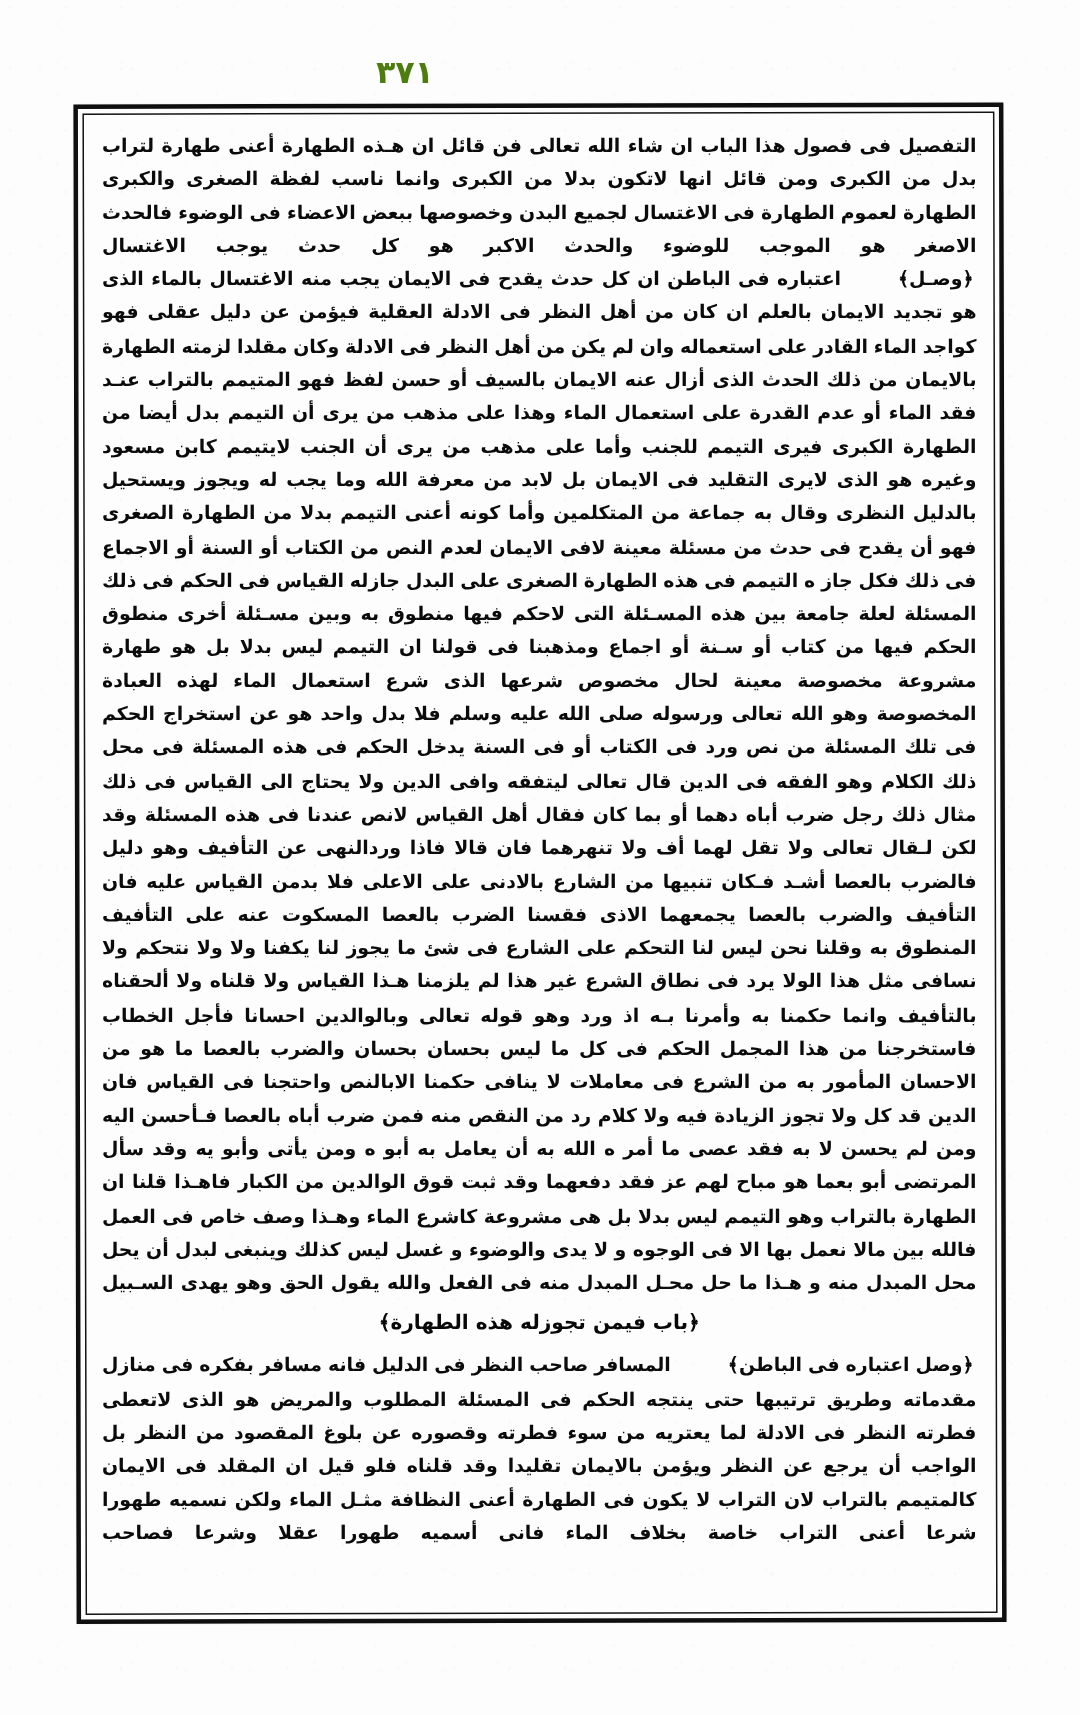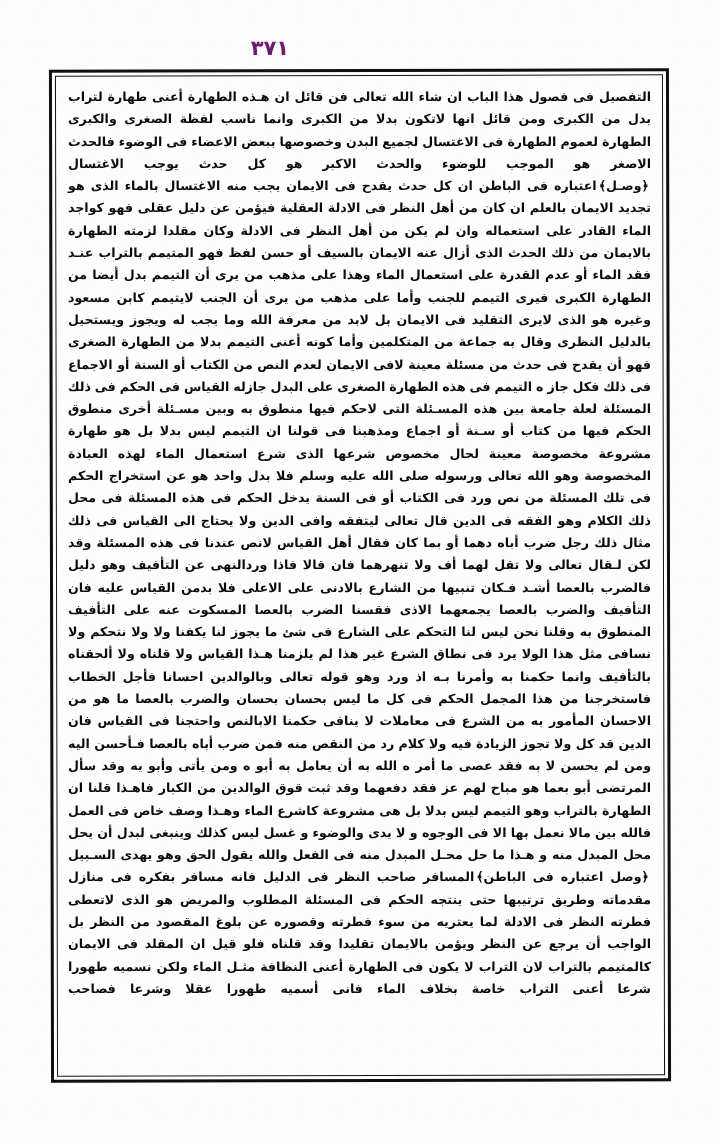--- a/index.html
+++ b/index.html
@@ -24,21 +24,21 @@
   }
 
   .page-number{
     position:absolute;
     top:36px;left:0;right:0;
     text-align:center;
     font-family:"DejaVu Sans","Liberation Sans",sans-serif;
     font-size:21px;
     font-weight:700;
     letter-spacing:1px;
-    color:#701a75;
+    color:#4d7c0f;
     
     padding-right:200px;
     transform:skewX(-0.4deg);
     padding-left:20px;
   }
 
   
   .frame{
     position:absolute;
     left:50px;top:69px;
@@ -75,20 +75,21 @@
     letter-spacing:-0.2px;
     font-family:"DejaVu Sans","Liberation Sans",sans-serif;
     -webkit-font-smoothing:none;
     text-rendering:geometricPrecision;
   }
 
   .marker{
     font-weight:700;
     padding:0 2px;
     white-space:nowrap;
+    margin-left:36px;
   }
 
   .chapter-heading{
     direction:rtl;
     text-align:center;
     font-size:13.4px;
     line-height:26px;
     font-weight:700;
     color:#080808;
     margin:4px 0 3px 0;
@@ -118,20 +119,21 @@
 <div class="content">
 
   <div>
     <div class="block">التفصيل فى فصول هذا الباب ان شاء الله تعالى فن قائل ان هـذه الطهارة أعنى طهارة لتراب بدل من الكبرى ومن قائل انها لاتكون بدلا من الكبرى وانما ناسب لفظة الصغرى والكبرى الطهارة لعموم الطهارة فى الاغتسال لجميع البدن وخصوصها ببعض الاعضاء فى الوضوء فالحدث الاصغر هو الموجب للوضوء والحدث الاكبر هو كل حدث يوجب الاغتسال</div>
 
     <div class="block">
       <span class="marker">﴿وصـل﴾</span><span>اعتباره فى الباطن ان كل حدث يقدح فى الايمان يجب منه الاغتسال بالماء الذى هو تجديد الايمان بالعلم ان كان من أهل النظر فى الادلة العقلية فيؤمن عن دليل عقلى فهو كواجد الماء القادر على استعماله وان لم يكن من أهل النظر فى الادلة وكان مقلدا لزمته الطهارة بالايمان من ذلك الحدث الذى أزال عنه الايمان بالسيف أو حسن لفظ فهو المتيمم بالتراب عنـد فقد الماء أو عدم القدرة على استعمال الماء وهذا على مذهب من يرى أن التيمم بدل أيضا من الطهارة الكبرى فيرى التيمم للجنب وأما على مذهب من يرى أن الجنب لايتيمم كابن مسعود وغيره هو الذى لايرى التقليد فى الايمان بل لابد من معرفة الله وما يجب له ويجوز ويستحيل بالدليل النظرى وقال به جماعة من المتكلمين وأما كونه أعنى التيمم بدلا من الطهارة الصغرى فهو أن يقدح فى حدث من مسئلة معينة لافى الايمان لعدم النص من الكتاب أو السنة أو الاجماع فى ذلك فكل جاز ه التيمم فى هذه الطهارة الصغرى على البدل جازله القياس فى الحكم فى ذلك المسئلة لعلة جامعة بين هذه المسـئلة التى لاحكم فيها منطوق به وبين مسـئلة أخرى منطوق الحكم فيها من كتاب أو سـنة أو اجماع ومذهبنا فى قولنا ان التيمم ليس بدلا بل هو طهارة مشروعة مخصوصة معينة لحال مخصوص شرعها الذى شرع استعمال الماء لهذه العبادة المخصوصة وهو الله تعالى ورسوله صلى الله عليه وسلم فلا بدل واحد هو عن استخراج الحكم فى تلك المسئلة من نص ورد فى الكتاب أو فى السنة يدخل الحكم فى هذه المسئلة فى محل ذلك الكلام وهو الفقه فى الدين قال تعالى ليتفقه وافى الدين ولا يحتاج الى القياس فى ذلك مثال ذلك رجل ضرب أباه دهما أو بما كان فقال أهل القياس لانص عندنا فى هذه المسئلة وقد لكن لـقال تعالى ولا تقل لهما أف ولا تنهرهما فان قالا فاذا وردالنهى عن التأفيف وهو دليل فالضرب بالعصا أشـد فـكان تنبيها من الشارع بالادنى على الاعلى فلا بدمن القياس عليه فان التأفيف والضرب بالعصا يجمعهما الاذى فقسنا الضرب بالعصا المسكوت عنه على التأفيف المنطوق به وقلنا نحن ليس لنا التحكم على الشارع فى شئ ما يجوز لنا يكفنا ولا ولا نتحكم ولا نسافى مثل هذا الولا يرد فى نطاق الشرع غير هذا لم يلزمنا هـذا القياس ولا قلناه ولا ألحقناه بالتأفيف وانما حكمنا به وأمرنا بـه اذ ورد وهو قوله تعالى وبالوالدين احسانا فأجل الخطاب فاستخرجنا من هذا المجمل الحكم فى كل ما ليس بحسان بحسان والضرب بالعصا ما هو من الاحسان المأمور به من الشرع فى معاملات لا ينافى حكمنا الابالنص واحتجنا فى القياس فان الدين قد كل ولا تجوز الزيادة فيه ولا كلام رد من النقص منه فمن ضرب أباه بالعصا فـأحسن اليه ومن لم يحسن لا به فقد عصى ما أمر ه الله به أن يعامل به أبو ه ومن يأتى وأبو يه وقد سأل المرتضى أبو بعما هو مباح لهم عز فقد دفعهما وقد ثبت قوق الوالدين من الكبار فاهـذا قلنا ان الطهارة بالتراب وهو التيمم ليس بدلا بل هى مشروعة كاشرع الماء وهـذا وصف خاص فى العمل فالله بين مالا نعمل بها الا فى الوجوه و لا يدى والوضوء و غسل ليس كذلك وينبغى لبدل أن يحل محل المبدل منه و هـذا ما حل محـل المبدل منه فى الفعل والله يقول الحق وهو يهدى السـبيل</span>
     </div>
   </div>
 
+  <div class="chapter-heading">﴿باب فيمن تجوزله هذه الطهارة﴾</div>
 
   <div>
 
     <div class="block">
       <span class="marker">﴿وصل اعتباره فى الباطن﴾</span><span>المسافر صاحب النظر فى الدليل فانه مسافر بفكره فى منازل مقدماته وطريق ترتيبها حتى ينتجه الحكم فى المسئلة المطلوب والمريض هو الذى لاتعطى فطرته النظر فى الادلة لما يعتريه من سوء فطرته وقصوره عن بلوغ المقصود من النظر بل الواجب أن يرجع عن النظر ويؤمن بالايمان تقليدا وقد قلناه فلو قيل ان المقلد فى الايمان كالمتيمم بالتراب لان التراب لا يكون فى الطهارة أعنى النظافة مثـل الماء ولكن نسميه طهورا شرعا أعنى التراب خاصة بخلاف الماء فانى أسميه طهورا عقلا وشرعا فصاحب</span>
     </div>
   </div>
 
 </div>
 

